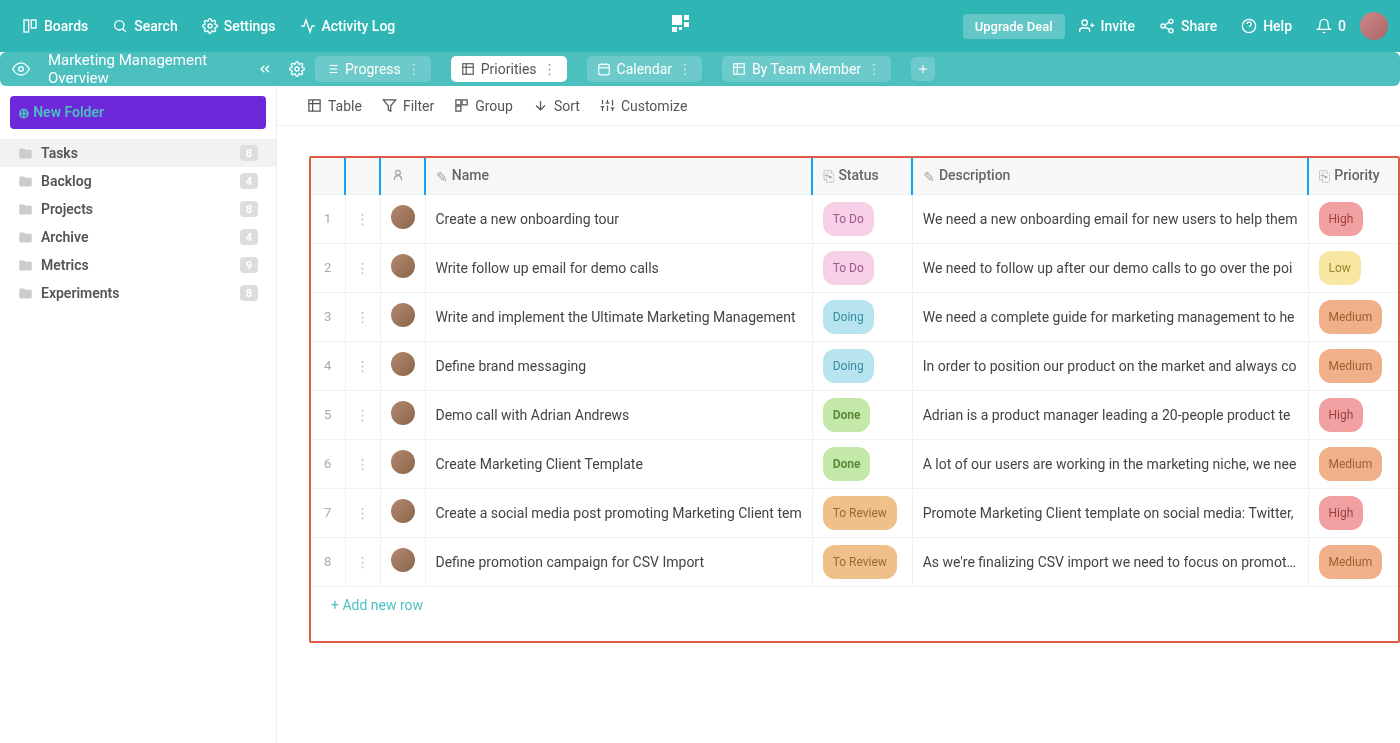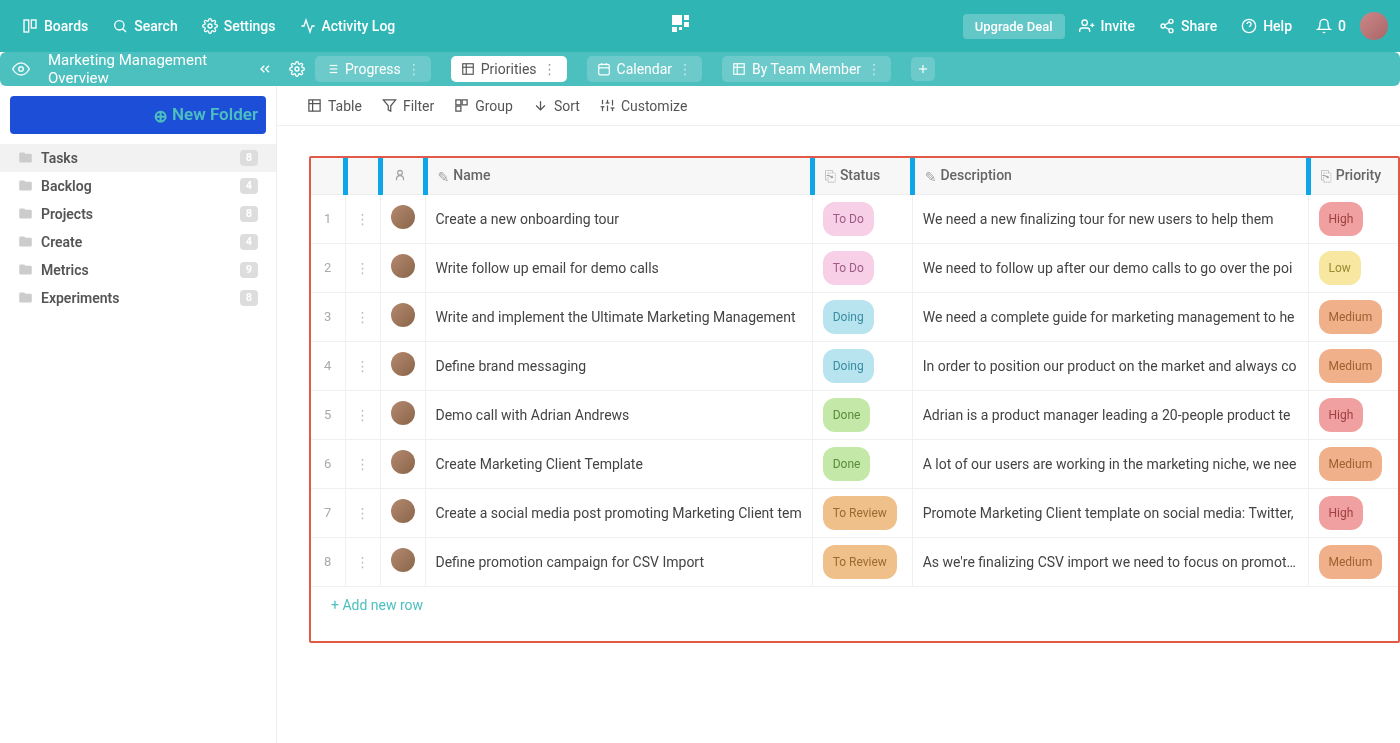--- a/index.html
+++ b/index.html
@@ -25,52 +25,52 @@
 
 .tabs-row { display: flex; align-items: center; gap: 20px; }
 .tab { display: flex; align-items: center; gap: 6px; padding: 5px 10px; border-radius: 5px; background: rgba(255,255,255,0.18); cursor: pointer; font-size: 14px; position: relative; }
 .tab.active { background: #fff; color: #555; }
 .tab .more { opacity: .6; }
 .tab-add { width: 24px; height: 24px; display: flex; align-items: center; justify-content: center; border-radius: 5px; background: rgba(255,255,255,0.18); cursor: pointer; }
 
 
 .workspace { display: flex; height: calc(743px - 40px - 34px); }
 .sidebar { width: 277px; border-right: 1px solid #eee; background: #fff; }
-.new-folder { margin: 10px; padding: 8px; border-radius: 4px; background: #1d4ed8; text-align: right; color: #4cbfbf; font-weight: 600; font-size: 17px; cursor: pointer; }
+.new-folder { margin: 10px; padding: 8px; border-radius: 4px; background: #6d28d9; text-align: left; color: #4cbfbf; font-weight: 600; font-size: 14px; cursor: pointer; }
 .side-item { display: flex; align-items: center; gap: 8px; padding: 6px 18px; cursor: pointer; }
 .side-item.active { background: #f2f2f2; }
 .side-item .label { flex: 1; font-weight: 600; color: #555; font-size: 14px; }
 .badge-count { background: #ddd; color: #fff; font-size: 11px; font-weight: 700; min-width: 18px; height: 16px; padding: 0 5px; display: inline-flex; align-items: center; justify-content: center; border-radius: 4px; }
 .folder-ico { color: #ccc; }
 
 
 .main { flex: 1; display: flex; flex-direction: column; overflow: hidden; }
 .toolbar { height: 40px; border-bottom: 1px solid #eee; display: flex; align-items: center; gap: 20px; padding: 4px 30px; color: #555; font-size: 14px; }
 .tool { display: flex; align-items: center; gap: 6px; cursor: pointer; }
 
 
 .table-wrap { padding: 30px 0 0 32px; overflow: hidden; }
 .table-box { border: 2px solid #e05a47; border-radius: 2px; overflow: hidden; }
 table.data { width: 100%; border-collapse: collapse; font-size: 14px; }
-.data thead th { background: #f7f7f7; text-align: left; padding: 9px 10px; font-weight: 500; color: #666; border-bottom: 1px solid #eee; border-right: 5px solid #0ea5e9; white-space: nowrap; }
+.data thead th { background: #f7f7f7; text-align: left; padding: 9px 10px; font-weight: 500; color: #666; border-bottom: 1px solid #eee; border-right: 2px solid #0ea5e9; white-space: nowrap; }
 .data thead th:last-child { border-right: none; }
 .data tbody td { padding: 7px 10px; border-bottom: 1px solid #f0f0f0; border-right: 1px solid #f0f0f0; vertical-align: middle; white-space: nowrap; }
 .data tbody td:last-child { border-right: none; }
 .col-num { width: 34px; text-align: center; color: #aaa; font-size: 13px; }
 .col-menu { width: 18px; color: #bbb; cursor: pointer; text-align: center; }
 .col-avatar { width: 36px; }
 .row-avatar { width: 24px; height: 24px; border-radius: 50%; background: linear-gradient(135deg,#b4896f,#896549); display: inline-block; }
 .col-name { width: 380px; overflow: hidden; text-overflow: ellipsis; }
 .col-status { width: 100px; }
 .col-desc { max-width: 380px; overflow: hidden; text-overflow: ellipsis; }
 .col-priority { width: 90px; }
 .chip { display: inline-block; padding: 10px 10px; border-radius: 12px; font-size: 12px; }
 .chip.todo { background: #f7cfe6; color: #a05a8a; }
 .chip.doing { background: #b7e4ef; color: #3a8ca0; }
-.chip.done { background: #c3e8a8; color: #5a8a3a; }
+.chip.done { background: #c3e8a8; color: #5a8a3a; font-weight: bold; }
 .chip.review { background: #f0c08a; color: #9a6a30; }
 .chip.high { background: #f0a0a0; color: #a04040; }
 .chip.low { background: #f7e7a0; color: #9a8a30; }
 .chip.medium { background: #f0b08a; color: #a06030; }
 .th-ico { margin-right: 4px; opacity: .6; vertical-align: middle; }
 .add-row { padding: 10px 20px; color: #4cbfbf; font-size: 14px; cursor: pointer; }
 
 svg { display: block; }
 </style>
 </head>
@@ -286,21 +286,21 @@
           </span>
     <span class="label">Projects</span>
     <span class="badge-count">8</span>
         </div>
         <div class="side-item">
     <span class="folder-ico">
             <svg width="15" height="15" viewBox="0 0 24 24" fill="currentColor">
               <path d="M10 4H4a2 2 0 0 0-2 2v12a2 2 0 0 0 2 2h16a2 2 0 0 0 2-2V8a2 2 0 0 0-2-2h-8l-2-2z"></path>
             </svg>
           </span>
-    <span class="label">Create</span>
+    <span class="label">Archive</span>
     <span class="badge-count">4</span>
         </div>
         <div class="side-item">
     <span class="folder-ico">
             <svg width="15" height="15" viewBox="0 0 24 24" fill="currentColor">
               <path d="M10 4H4a2 2 0 0 0-2 2v12a2 2 0 0 0 2 2h16a2 2 0 0 0 2-2V8a2 2 0 0 0-2-2h-8l-2-2z"></path>
             </svg>
           </span>
     <span class="label">Metrics</span>
     <span class="badge-count">9</span>
@@ -391,21 +391,21 @@
               <th class="col-priority"><span class="th-ico">⎘</span><span>Priority</span></th>
             </tr>
           </thead>
           <tbody id="tbody">
               <tr>
     <td class="col-num">1</td>
     <td class="col-menu">⋮</td>
     <td class="col-avatar"><span class="row-avatar"></span></td>
     <td class="col-name">Create a new onboarding tour</td>
     <td class="col-status"><span class="chip todo">To Do</span></td>
-    <td class="col-desc">We need a new finalizing tour for new users to help them </td>
+    <td class="col-desc">We need a new onboarding email for new users to help them </td>
     <td class="col-priority"><span class="chip high">High</span></td>
               </tr>
               <tr>
     <td class="col-num">2</td>
     <td class="col-menu">⋮</td>
     <td class="col-avatar"><span class="row-avatar"></span></td>
     <td class="col-name">Write follow up email for demo calls</td>
     <td class="col-status"><span class="chip todo">To Do</span></td>
     <td class="col-desc">We need to follow up after our demo calls to go over the poi</td>
     <td class="col-priority"><span class="chip low">Low</span></td>

